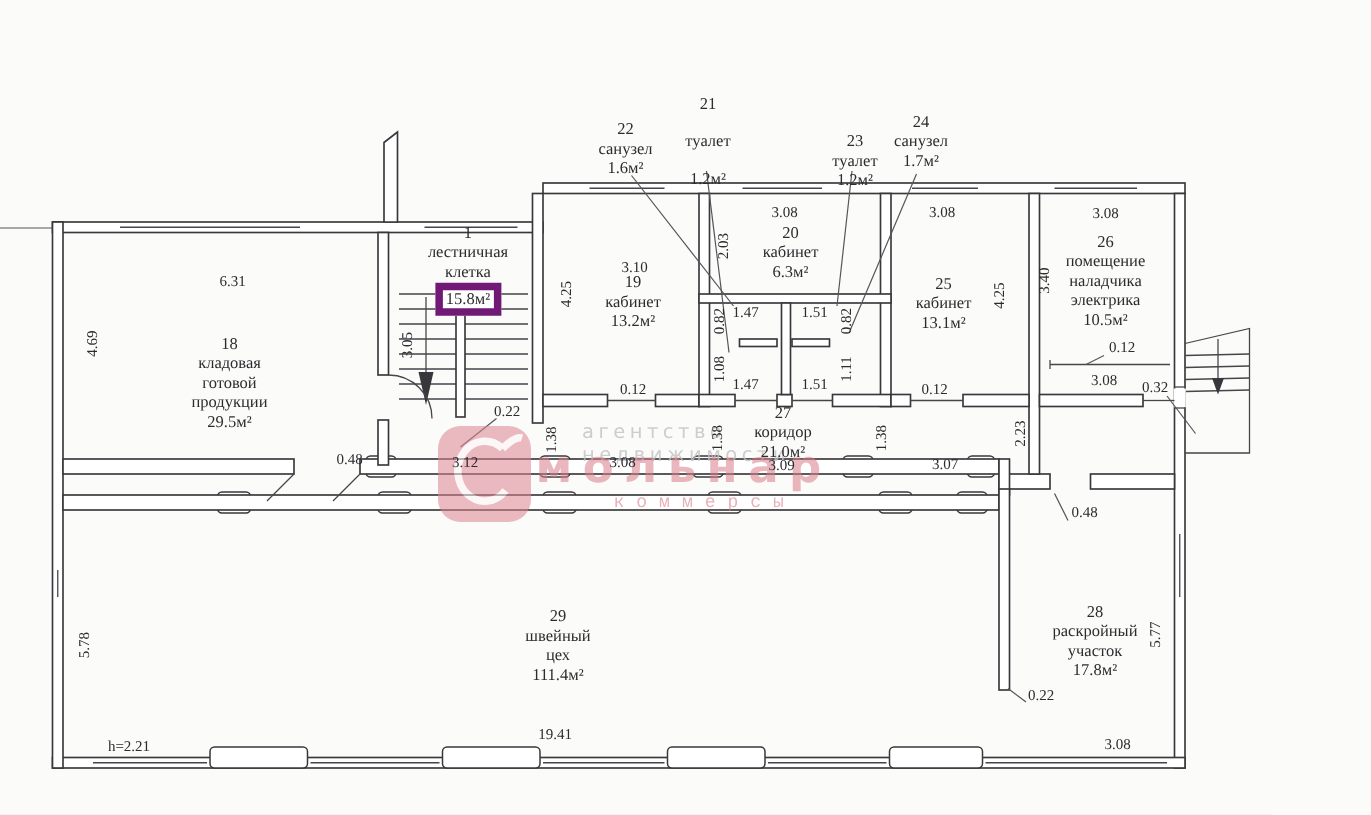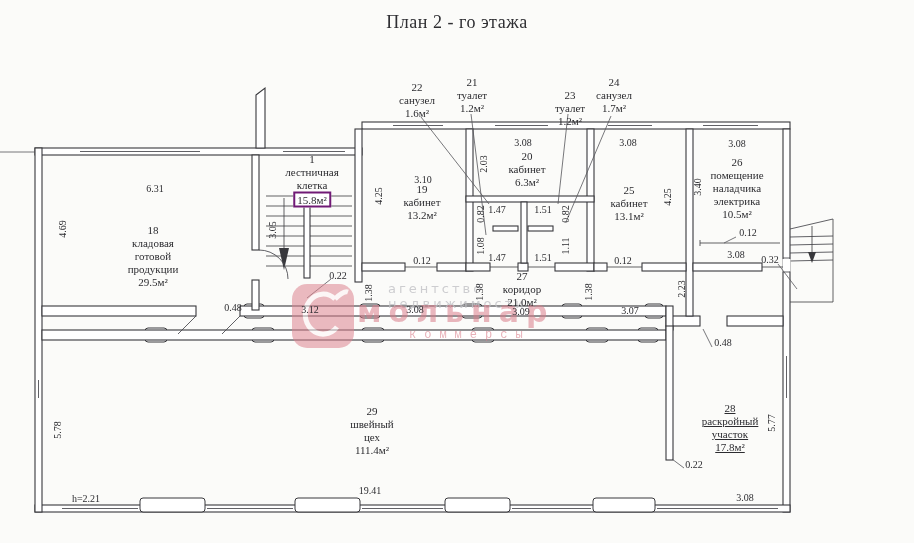--- a/index.html
+++ b/index.html
@@ -12,36 +12,35 @@
   svg.plan .pil{fill:#fff;stroke:#38383c;stroke-width:1;}
   svg.plan .thin{stroke:#45454a;stroke-width:.85;fill:none;}
   svg.plan .ldr{stroke:#55555a;stroke-width:.8;fill:none;}
   svg.plan .arr{fill:#38383c;stroke:none;}
   .labels{position:absolute;left:0;top:0;width:914px;height:543px;z-index:3;pointer-events:none;}
   .room-label{position:absolute;transform:translate(-50%,-50%);display:flex;flex-direction:column;
               align-items:center;font-size:11px;line-height:13px;color:#2c2c30;white-space:nowrap;text-align:center;}
   .dim{position:absolute;transform:translate(-50%,-50%);font-size:10px;color:#2c2c30;white-space:nowrap;}
   .dim.rot{transform:translate(-50%,-50%) rotate(-90deg);}
   .ul{}
-  .boxed{border:2px solid #701a75;background:#fff;padding:0 2px;line-height:12px;}
+  .boxed{border:5px solid #701a75;background:#fff;padding:0 2px;line-height:12px;}
   .watermark{position:absolute;left:0;top:0;z-index:2;pointer-events:none;}
   .wm-top{position:absolute;left:344px;top:281px;font-family:"DejaVu Sans",sans-serif;
           font-size:13px;letter-spacing:3px;opacity:.8;margin-left:44px;}
   .wm-brand{position:absolute;left:357px;top:294px;font-family:"DejaVu Sans",sans-serif;
             font-size:30px;font-weight:bold;letter-spacing:7px;opacity:.55;}
   .wm-bottom{position:absolute;left:409px;top:328px;font-family:Liberation Mono, monospace;
              font-size:12px;letter-spacing:8px;opacity:.6;}
   .wm-logo{position:absolute;left:291px;top:283px;opacity:.55;}
 </style>
 </head>
 <body>
 
 <div class="page">
 
-  <div class="title">План 2 - го этажа</div>
 
   <svg class="plan" width="914" height="543" viewBox="0 0 914 543">
 
     <g>
       <rect class="w" x="35" y="148" width="327" height="7"></rect>
       <rect class="w" x="362" y="122" width="428" height="7"></rect>
       <rect class="w" x="783" y="129" width="7" height="383"></rect>
       <rect class="w" x="35" y="505" width="755" height="7"></rect>
       <rect class="w" x="35" y="148" width="7" height="364"></rect>
       <polygon class="w" points="256,95 265,88 265,148 256,148"></polygon>
@@ -213,32 +212,32 @@
         <div class="room-num">27</div>
         <div>коридор</div>
         <div class="room-area">21.0м²</div>
       </div>
       <div class="room-label" style="left: 372px; top: 431px;">
         <div class="room-num">29</div>
         <div>швейный</div>
         <div>цех</div>
         <div class="room-area">111.4м²</div>
       </div>
-      <div class="room-label" style="left: 730px; top: 428px; text-decoration: underline;">
+      <div class="room-label" style="left: 730px; top: 428px;">
         <div class="room-num">28</div>
         <div>раскройный</div>
         <div>участок</div>
         <div class="room-area">17.8м²</div>
       </div>
       <div class="room-label" style="left: 417px; top: 100px;">
         <div class="room-num">22</div>
         <div>санузел</div>
         <div class="room-area ul">1.6м²</div>
       </div>
-      <div class="room-label" style="left: 472px; top: 95px;">
+      <div class="room-label" style="left: 472px; top: 95px; gap: 12px;">
         <div class="room-num">21</div>
         <div>туалет</div>
         <div class="room-area ul">1.2м²</div>
       </div>
       <div class="room-label" style="left: 570px; top: 108px;">
         <div class="room-num">23</div>
         <div>туалет</div>
         <div class="room-area ul">1.2м²</div>
       </div>
       <div class="room-label" style="left: 614px; top: 95px;">

